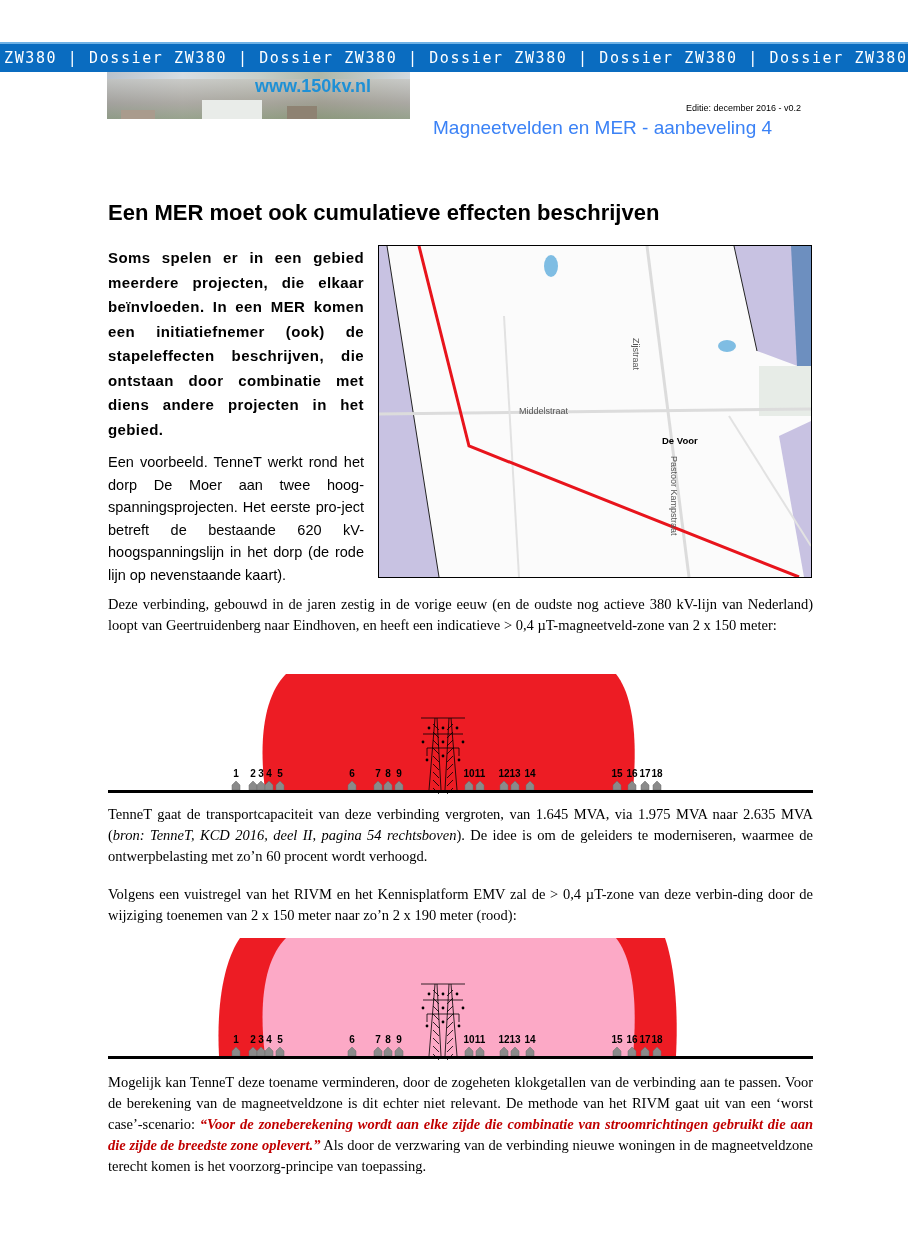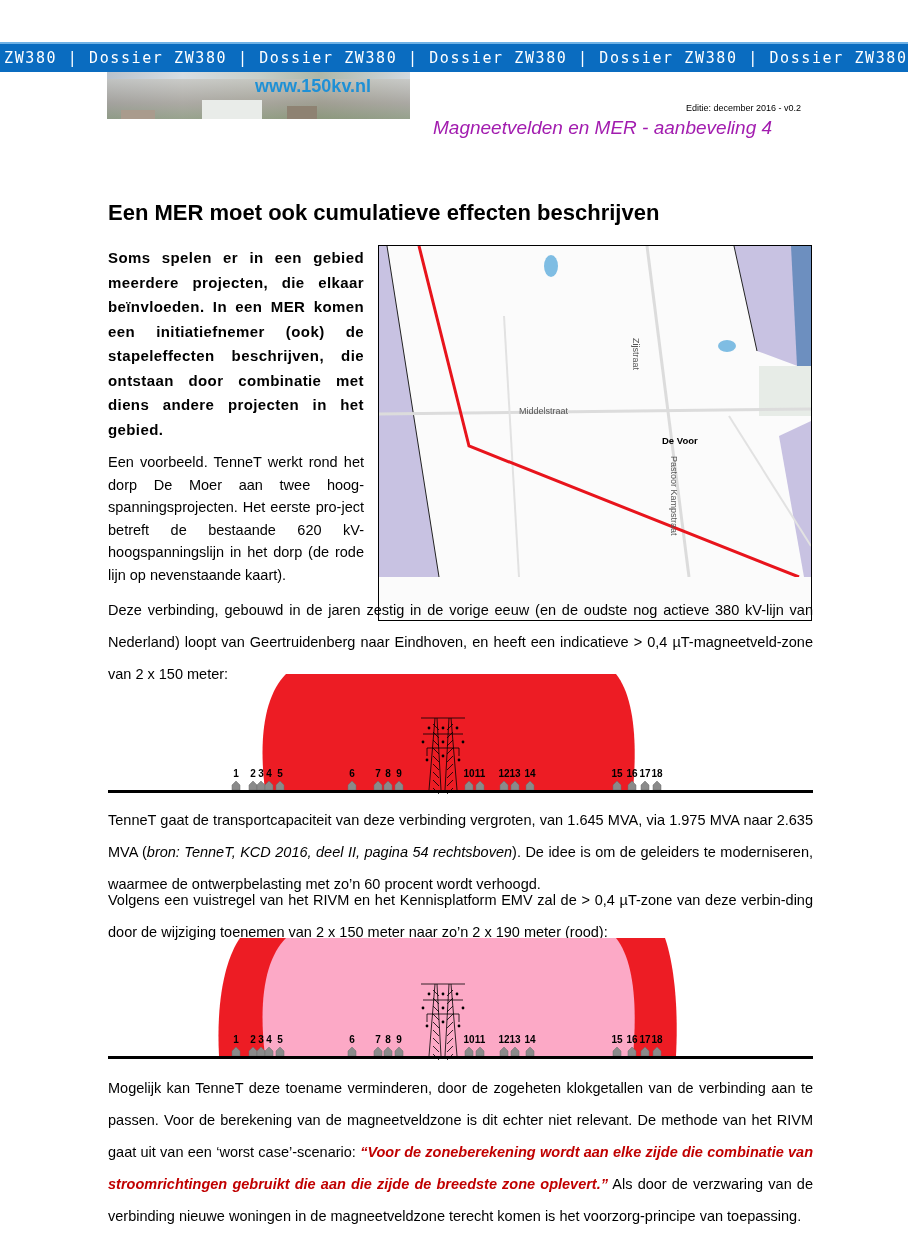--- a/index.html
+++ b/index.html
@@ -16,35 +16,35 @@
           overflow:hidden; }
   .logo .scene { position:absolute; left:0; bottom:0; width:100%; height:40px;
           background:linear-gradient(180deg,#c4c3bd 0%,#9a948a 60%,#7d8a6a 100%); opacity:0.7; }
   .logo .bld1 { position:absolute; left:95px; top:28px; width:60px; height:22px; background:#e9ece9; }
   .logo .bld2 { position:absolute; left:14px; top:38px; width:34px; height:20px; background:#a99b8d; }
   .logo .bld3 { position:absolute; left:180px; top:34px; width:30px; height:24px; background:#8e8272; }
   .logo .url { position:absolute; left:148px; top:4px; font-size:18px; font-weight:bold; color:#1e90d6; }
   .logo .title { position:absolute; left:20px; top:46px; font-size:14px; font-weight:bold; color:#3a3ed6; }
 
   .edition { position:absolute; left:686px; top:80px; font-size:9px; color:#000;margin-top:23px; }
-  .subtitle { position:absolute; left:433px; top:117px; font-size:19px; font-style:italic; color:#a21caf; }
+  .subtitle { position:absolute; left:433px; top:117px; font-size:19px; color:#3b82f6; }
 
   .h1 { position:absolute; left:108px; top:200px; font-size:22px; font-weight:bold; color:#000; }
 
   .intro { position:absolute; left:108px; top:246px; width:256px; font-size:15px; font-weight:bold;
            line-height:24.5px; text-align:justify; letter-spacing:0.4px; }
   .p1 { position:absolute; left:108px; top:451px; width:256px; font-size:14.5px; line-height:22.5px;
         text-align:justify; }
 
-  .map { position:absolute; left:378px; top:245px; width:434px; height:376px; border:1px solid #000;
+  .map { position:absolute; left:378px; top:245px; width:434px; height:333px; border:1px solid #000;
          box-sizing:border-box; background:#fbfbfb; overflow:hidden; }
   .map svg { display:block; }
   .map-label { position:absolute; font-size:9px; color:#555; white-space:nowrap; }
 
-  .para { position:absolute; left:108px; width:705px; font-size:14.5px; line-height:32px; text-align:justify; }
+  .para { position:absolute; left:108px; width:705px; font-size:14.5px; line-height:21px; text-align:justify;font-family:Liberation Serif, serif; }
   .quote { color:#c00000; font-weight:bold; font-style:italic; }
   .cite { font-style:italic; }
 
   .diagram { position:absolute; left:108px; width:705px; overflow:hidden; }
   .diagram svg { display:block; }
   .hnum { font-family:"Liberation Sans", sans-serif; font-size:10px; font-weight:bold; fill:#000; }
 </style>
 </head>
 <body>
 

